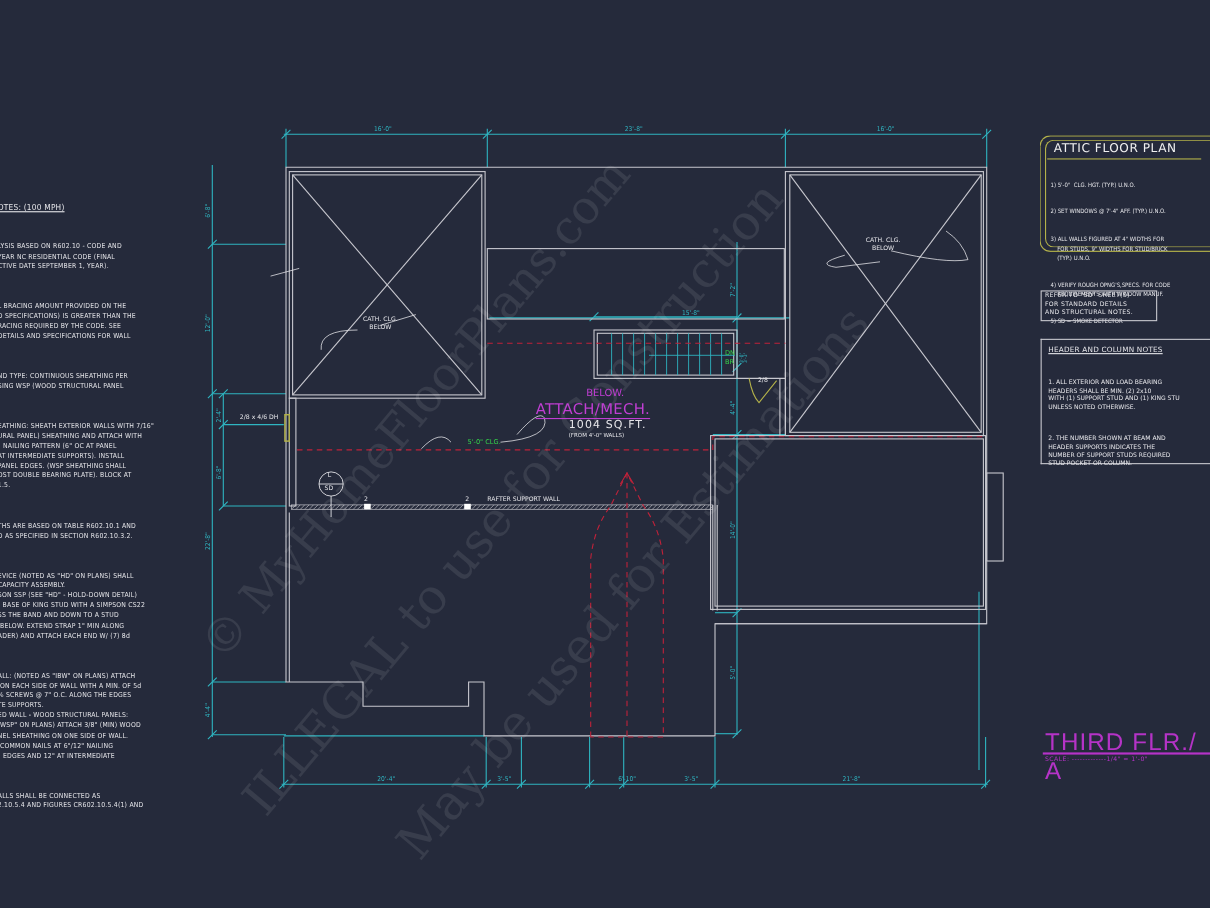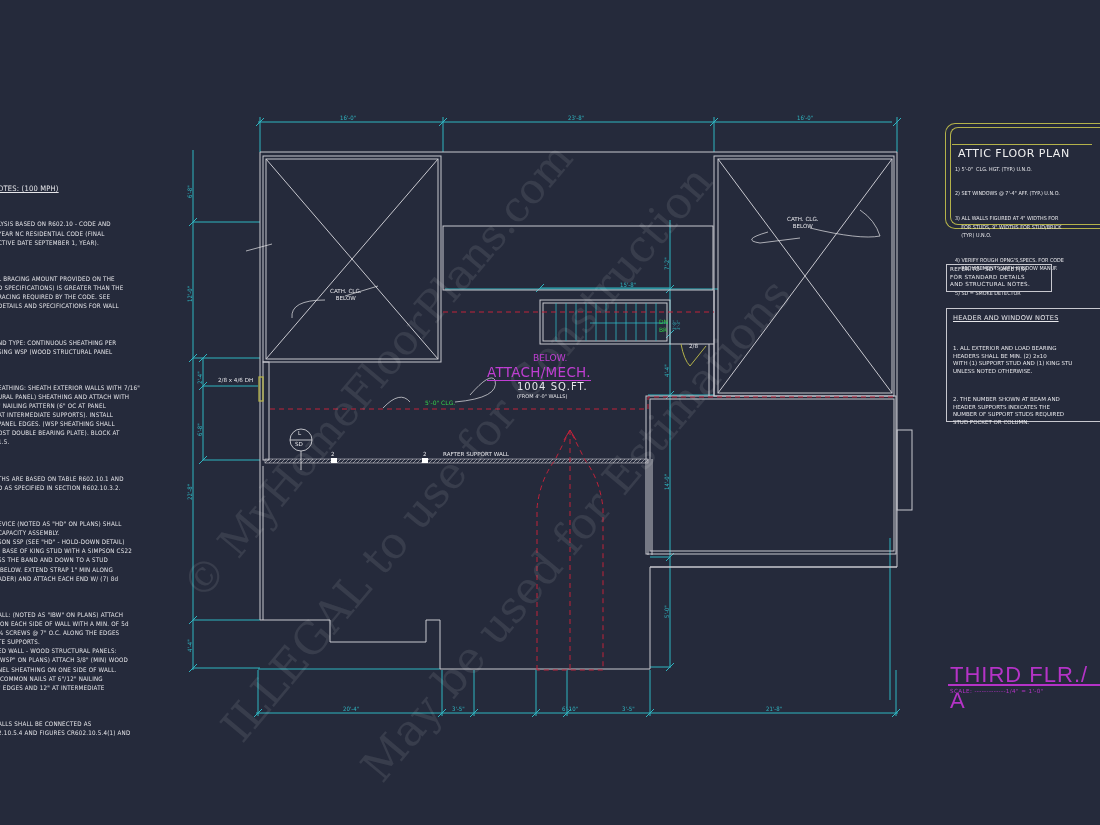--- a/index.html
+++ b/index.html
@@ -4,21 +4,21 @@
 <style>
   html,body{margin:0;padding:0;background:#252a3b;}
   body{width:1100px;height:825px;position:relative;overflow:hidden;font-family:"DejaVu Sans",sans-serif;}
   #canvas{position:absolute;left:0;top:0;width:1100px;height:825px;}
   .t{position:absolute;color:#e6e6ea;font-family:"DejaVu Sans Condensed","DejaVu Sans",sans-serif;font-size:6.2px;letter-spacing:0.2px;white-space:pre;line-height:9.1px;}
   .notes-left{left:-2px;top:166px;width:160px;}
   .notes-left .h{font-size:7.5px;text-decoration:underline;margin-bottom:8px;}
   .notes-left .p{margin-bottom:9px;}
   .attic-box{position:absolute;left:945px;top:123px;width:160px;height:104px;border:1px solid #b4b24a;border-right:none;border-radius:10px 0 0 10px;}
   .attic-box .inner{position:absolute;left:4px;top:3px;right:0;bottom:3px;border:1px solid #b4b24a;border-right:none;border-radius:8px 0 0 8px;}
-  .attic-title{position:absolute;left:958px;top:128px;color:#f0f0f0;font-size:11px;letter-spacing:0.5px;font-family:"DejaVu Sans",sans-serif;margin-top:19px;}
+  .attic-title{position:absolute;left:958px;top:128px;color:#f0f0f0;font-size:11px;letter-spacing:0.5px;font-family:"DejaVu Sans",sans-serif;}
   .attic-title-line{position:absolute;left:952px;top:144px;width:140px;height:1px;background:#b4b24a;}
   .attic-list{position:absolute;left:955px;top:148px;color:#e6e6ea;font-size:5.4px;line-height:8.3px;white-space:pre;font-family:"DejaVu Sans Condensed","DejaVu Sans",sans-serif;}
   .refer-box{position:absolute;left:946px;top:264px;width:104px;height:26px;border:1px solid #c8c8cf;}
   .refer-text{position:absolute;left:950px;top:266px;color:#e6e6ea;font-size:5.6px;line-height:7.6px;white-space:pre;letter-spacing:0.3px;}
   .hdr-box{position:absolute;left:946px;top:308px;width:160px;height:112px;border:1px solid #c8c8cf;border-right:none;}
   .hdr-title{position:absolute;left:953px;top:314px;color:#e6e6ea;font-size:6.6px;text-decoration:underline;letter-spacing:0.2px;}
   .hdr-text{position:absolute;left:953px;top:330px;color:#e6e6ea;font-size:5.5px;line-height:7.5px;white-space:pre;}
   .sheet-title{position:absolute;left:950px;top:662px;color:#b533c7;font-size:22px;letter-spacing:1px;font-family:Liberation Sans, sans-serif;font-weight:300;}
   .sheet-rule{position:absolute;left:948px;top:684px;width:152px;height:2px;background:#b533c7;}
   .sheet-scale{position:absolute;left:950px;top:688px;color:#b533c7;font-size:5.6px;letter-spacing:0.4px;}
@@ -223,21 +223,21 @@
     REQUIREMENTS WITH WINDOW MANUF.</div>
     <div>5) SD = SMOKE DETECTOR</div>
   </div>
 
   <div class="refer-box"></div>
   <div class="refer-text">REFER TO "SD" SHEET(S)
 FOR STANDARD DETAILS
 AND STRUCTURAL NOTES.</div>
 
   <div class="hdr-box"></div>
-  <div class="hdr-title">HEADER AND WINDOW NOTES</div>
+  <div class="hdr-title">HEADER AND COLUMN NOTES</div>
   <div class="hdr-text">
     <div style="margin-bottom:6px">1. ALL EXTERIOR AND LOAD BEARING
 HEADERS SHALL BE MIN. (2) 2x10
 WITH (1) SUPPORT STUD AND (1) KING STU
 UNLESS NOTED OTHERWISE.</div>
     <div>2. THE NUMBER SHOWN AT BEAM AND
 HEADER SUPPORTS INDICATES THE
 NUMBER OF SUPPORT STUDS REQUIRED
 STUD POCKET OR COLUMN.</div>
   </div>

